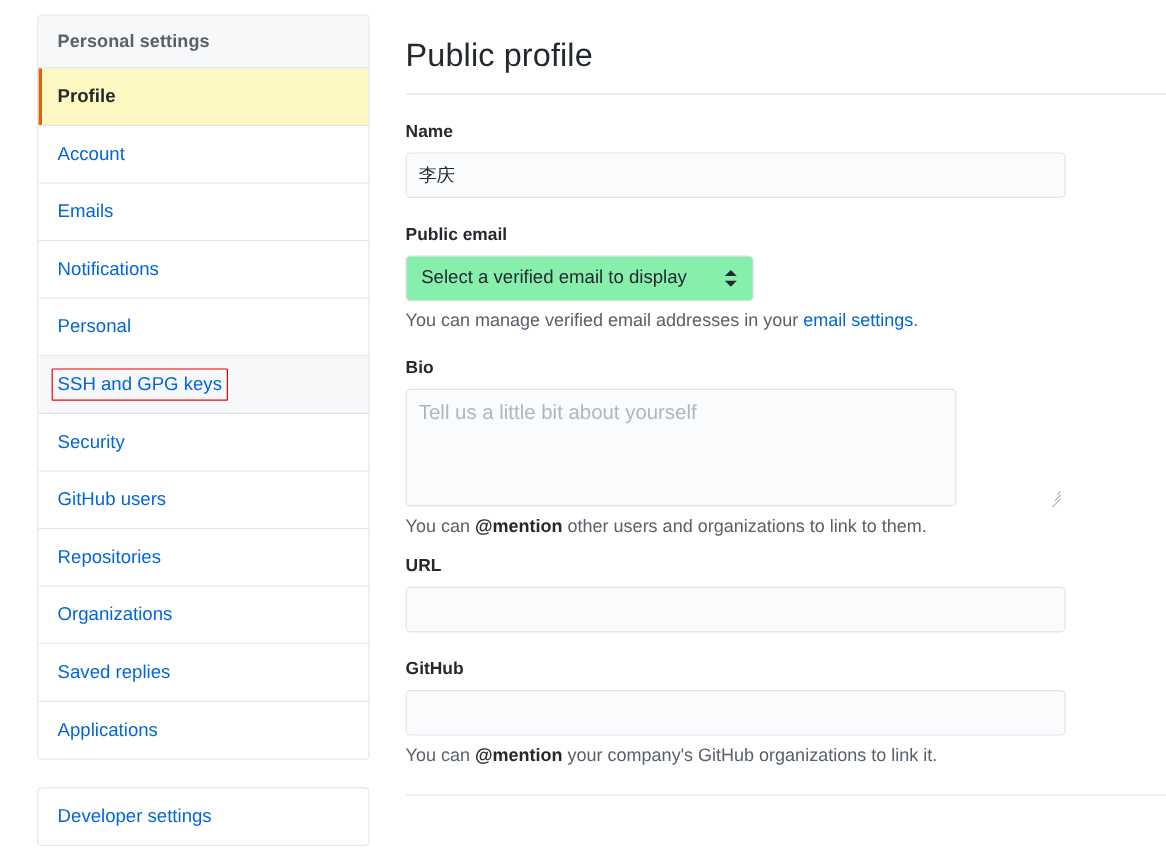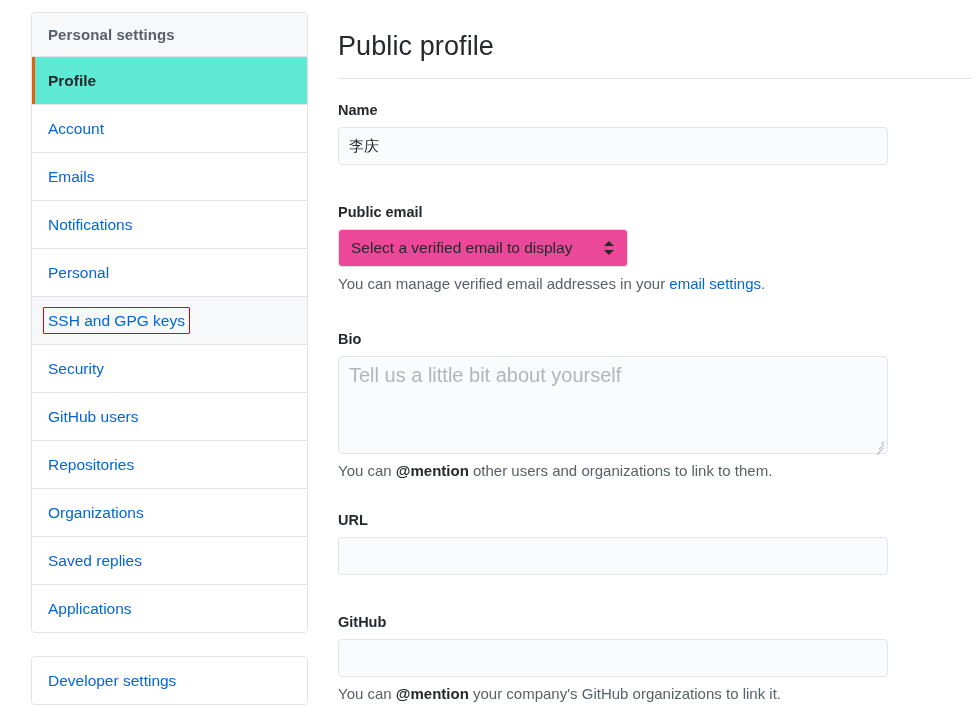--- a/index.html
+++ b/index.html
@@ -48,21 +48,21 @@
     color: #0366d6;
     border-bottom: 1px solid #e1e4e8;
     background: #ffffff;
     line-height: 21px;
     cursor: pointer;
   }
   .nav-item:last-child { border-bottom: none; }
   .nav-item.selected {
     color: #24292e;
     font-weight: bold;
-    background: #5eead4;
+    background: #fef9c3;
   }
   .nav-item.selected .active-bar {
     position: absolute;
     left: 0;
     top: 0;
     bottom: 0;
     width: 3px;
     background: #e36209;
   }
   .nav-item.hovered {
@@ -100,21 +100,21 @@
     line-height: 36px;
     letter-spacing: 0.1px;
   }
   .title-rule {
     height: 1px;
     background: #e1e4e8;
     border: none;
     margin: 0 0 22px 0;
     width: 634px;
   }
-  .field-group { margin-bottom: 16px; }
+  .field-group { margin-bottom: 0; }
   .field-label {
     display: block;
     font-size: 14.5px;
     font-weight: bold;
     color: #24292e;
     margin-bottom: 7px;
     line-height: 19px;
   }
   .text-input {
     display: block;
@@ -136,21 +136,21 @@
     display: inline-block;
   }
   .select-box {
     display: flex;
     align-items: center;
     width: 290px;
     height: 38px;
     padding: 0 12px;
     font-size: 15.5px;
     color: #24292e;
-    background: #ec4899;
+    background: #86efac;
     border: 1px solid #d9dce0;
     border-radius: 4px;
     cursor: pointer;
   }
   .select-box .sel-text { flex: 1; white-space: nowrap; }
   .select-arrows {
     margin-left: 8px;
     width: 11px;
     height: 16px;
     position: relative;
@@ -181,24 +181,24 @@
   }
   .help-text a { color: #0366d6; text-decoration: none; }
   .help-text b { font-weight: bold; color: #24292e; }
 
   .bio-area {
     position: relative;
     width: 550px;
   }
   textarea.bio-input {
     display: block;
-    width: 550px;
+    width: 459px;
     height: 98px;
     padding: 8px 10px;
-    font-size: 20px;
+    font-size: 17px;
     font-family: "Liberation Sans", sans-serif;
     color: #24292e;
     background: #fafbfc;
     border: 1px solid #e1e4e8;
     border-radius: 4px;
     resize: none;
     outline: none;
     line-height: 21px;
   }
   textarea.bio-input::placeholder { color: #b1b6bb; }

